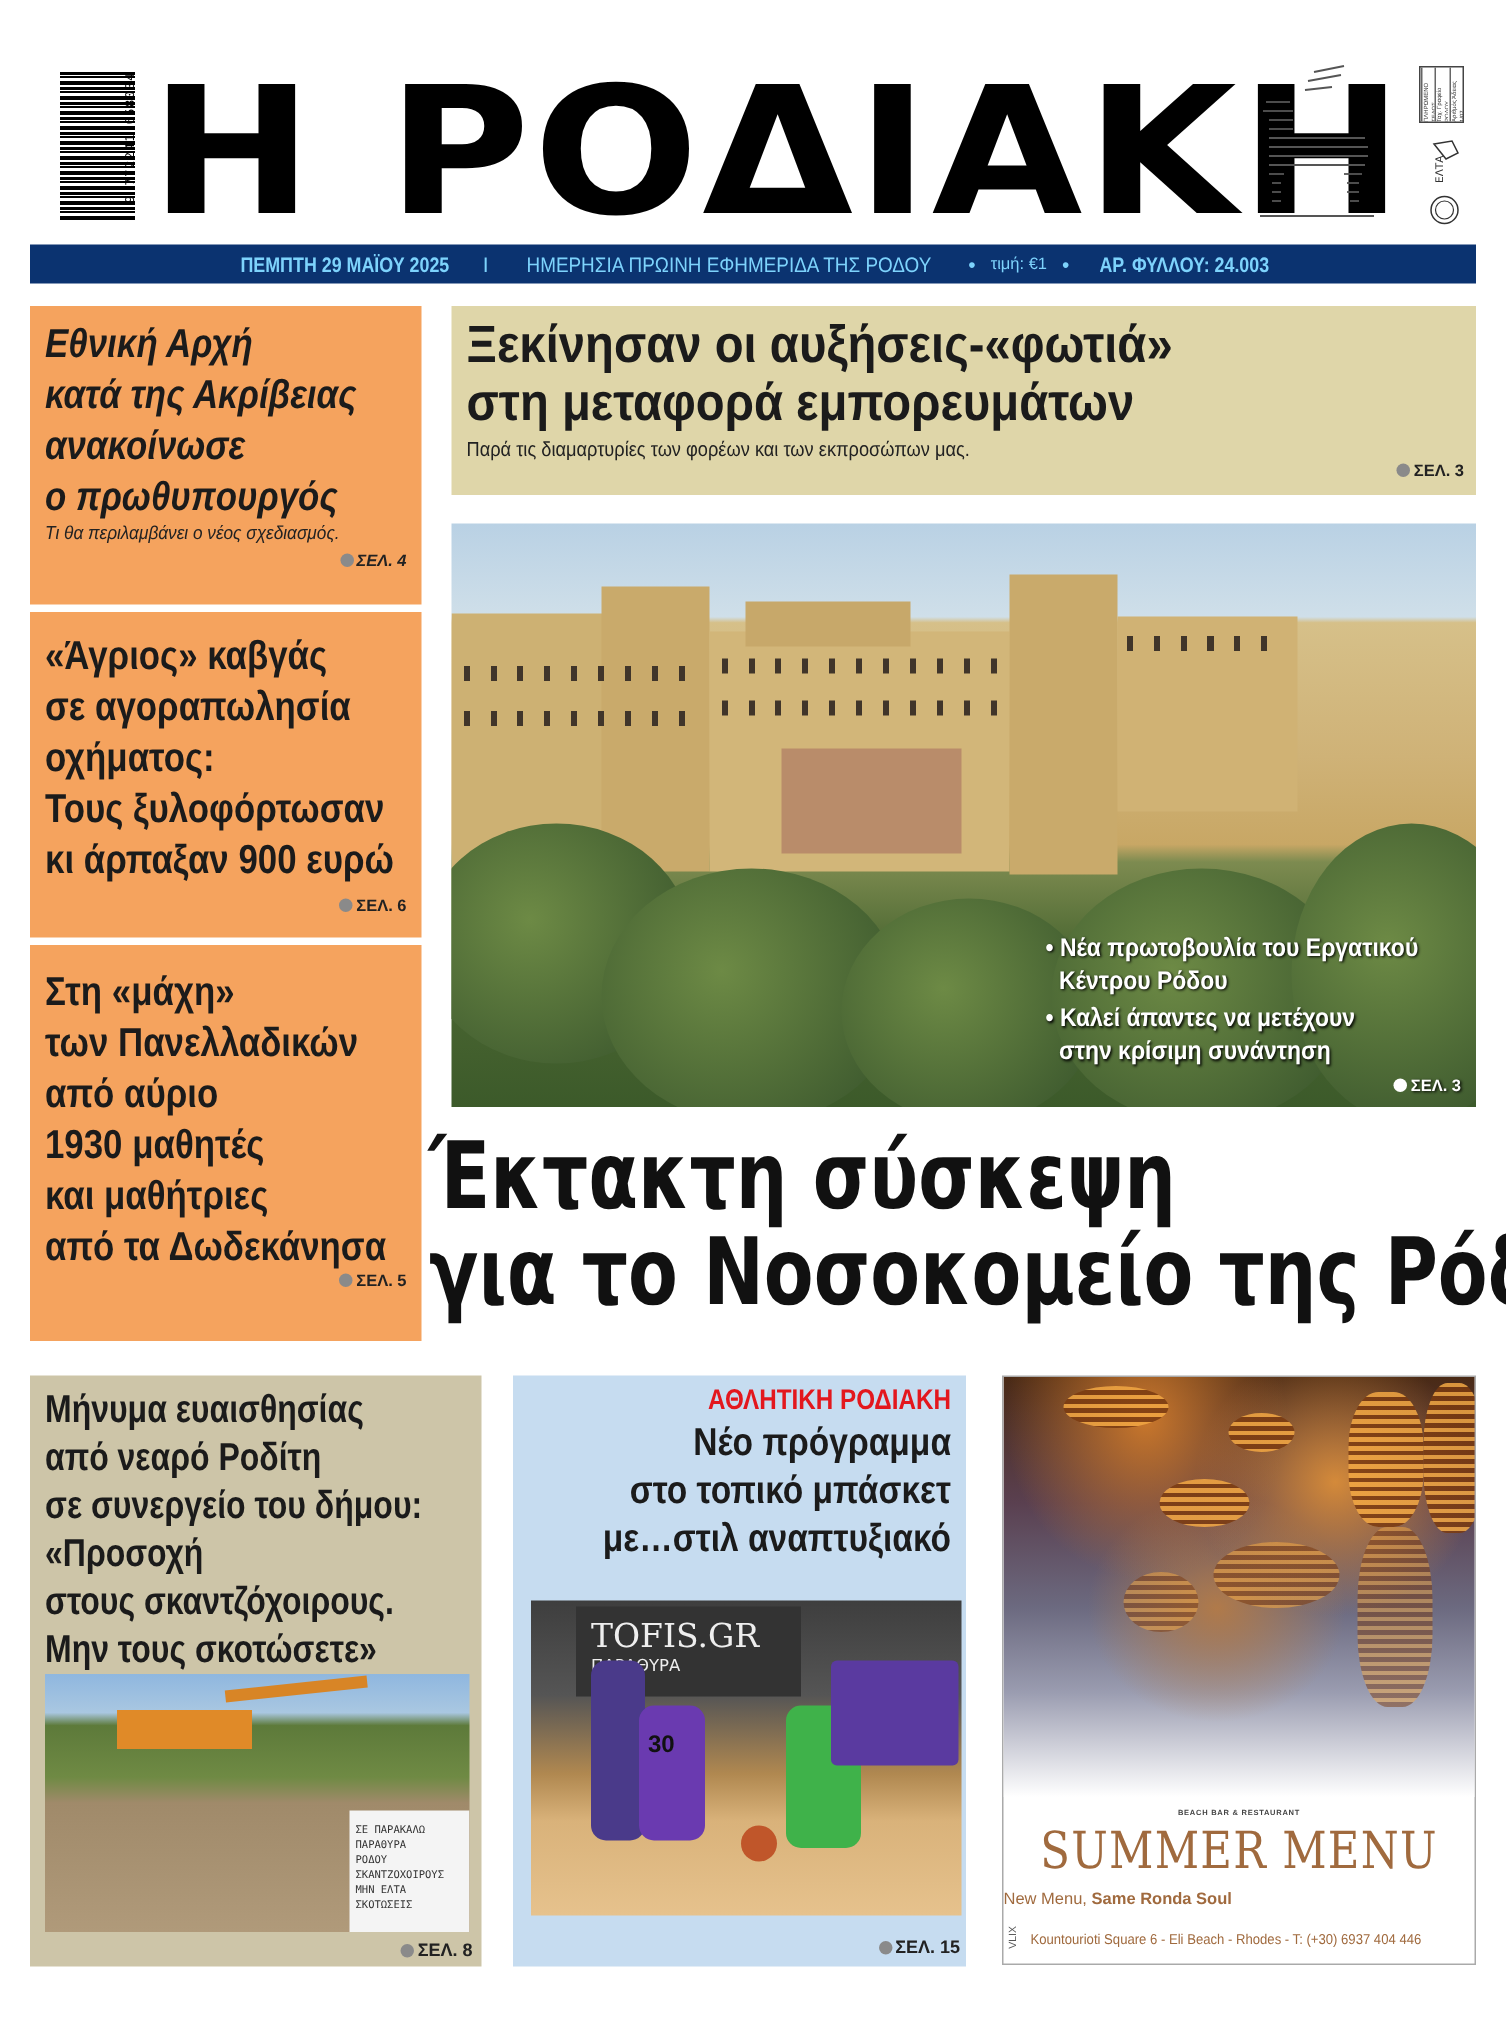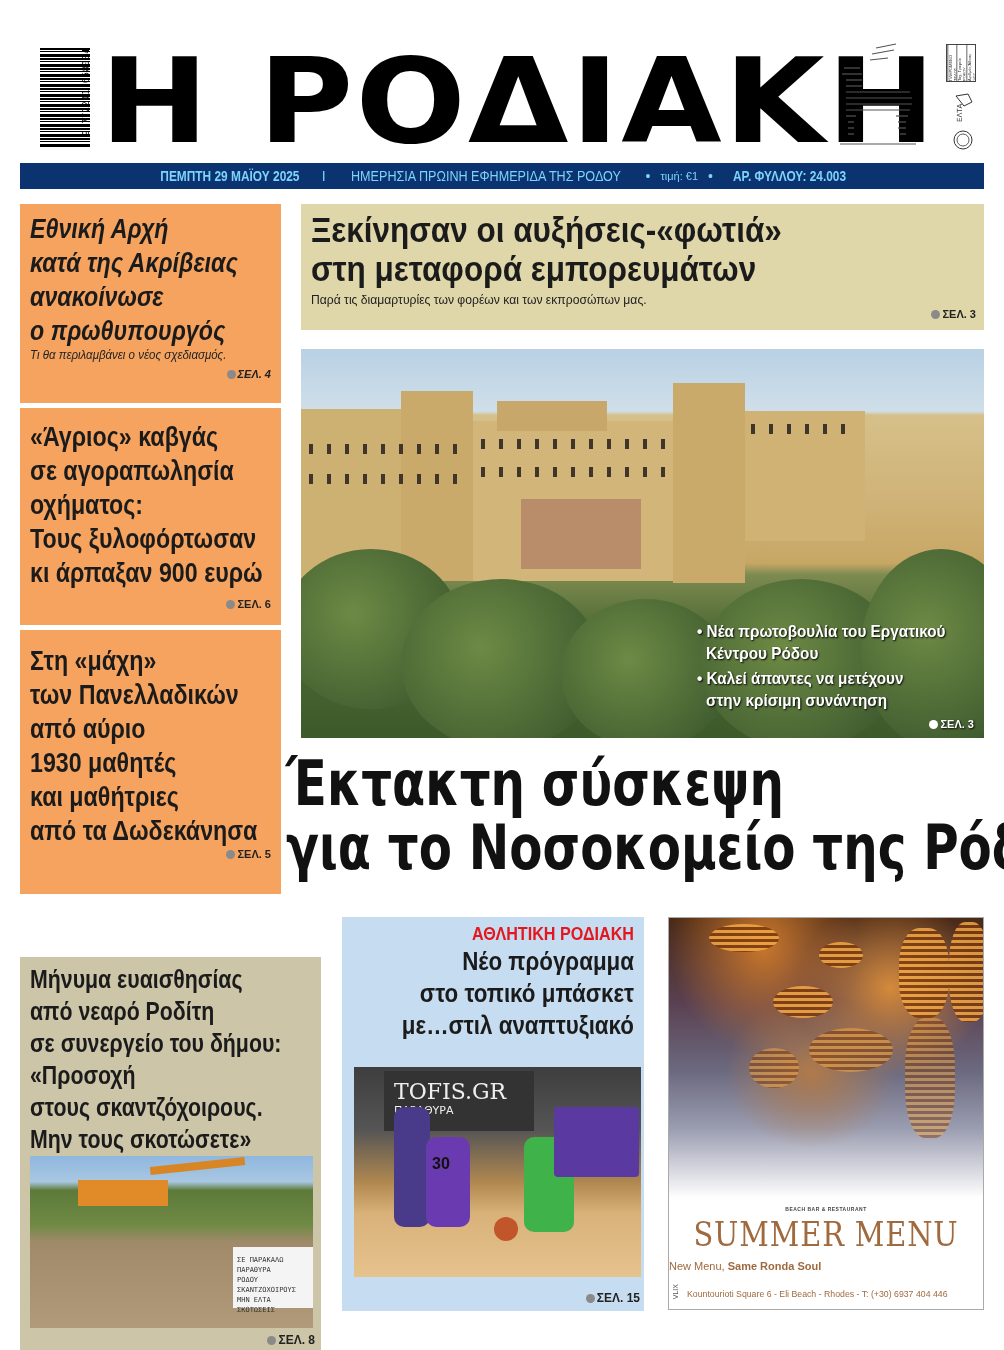--- a/index.html
+++ b/index.html
@@ -42,28 +42,28 @@
   .photo .win { position: absolute; background: repeating-linear-gradient(90deg, #40352a 0 4px, transparent 4px 18px); height: 10px; }
   .photo .tree { position: absolute; border-radius: 50%; background: radial-gradient(circle at 40% 40%, #6d8a45, #34502a); }
   .photo .bullets { position: absolute; left: 396px; top: 272px; color: #fff; font-weight: bold; font-size: 17px; line-height: 22px; text-shadow: 1px 1px 2px #000; transform: scaleX(0.9); transform-origin: left; white-space: nowrap; }
   .photo .bullets .it { margin-bottom: 3px; }
   .photo .pg { position: absolute; right: 10px; bottom: 8px; color: #fff; text-shadow: 1px 1px 2px #000; }
   .photo .pg .dot { background: #fff; }
 
   .mainhead { left: 286px; top: 752px; font-weight: bold; font-size: 62px; line-height: 64px; color: #111; transform: scaleX(0.78); transform-origin: left top; white-space: nowrap; font-family: "DejaVu Sans", sans-serif; }
 
   
-  .bbox { left: 20px; top: 917px; width: 301px; height: 394px; background: #cdc5a8; padding: 6px 10px; margin-top: 40px; }
+  .bbox { left: 20px; top: 917px; width: 301px; height: 394px; background: #cdc5a8; padding: 6px 10px; }
   .bbox .h { font-weight: bold; font-size: 26px; line-height: 32px; color: #1b1b1b; transform: scaleX(0.82); transform-origin: left; white-space: nowrap; }
   .bbox .img { position: absolute; left: 10px; top: 199px; width: 283px; height: 172px; overflow: hidden;
     background: linear-gradient(180deg, #8fb7df 0%, #a9c7e1 15%, #5d7a3a 20%, #6f8a44 40%, #a08a6a 50%, #b09a7a 100%); }
   .bbox .pg { position: absolute; right: 6px; bottom: 4px; font-size: 12px; }
   .excavator { position: absolute; left: 48px; top: 24px; width: 90px; height: 26px; background: #e08a28; }
   .excavator-arm { position: absolute; left: 120px; top: 6px; width: 95px; height: 8px; background: #d88526; transform: rotate(-6deg); }
-  .sign { position: absolute; left: 203px; top: 91px; width: 80px; height: 61px; background: #f4f4f4; font-size: 7px; color: #333; padding: 8px 4px; line-height: 10px; font-family: "DejaVu Sans Mono", monospace; }
+  .sign { position: absolute; left: 203px; top: 91px; width: 80px; height: 81px; background: #f4f4f4; font-size: 7px; color: #333; padding: 8px 4px; line-height: 10px; font-family: "DejaVu Sans Mono", monospace; }
 
   .sbox { left: 342px; top: 917px; width: 302px; height: 394px; background: #c6dcf0; padding: 6px 10px; }
   .sbox .kicker { text-align: right; color: #e3171d; font-weight: bold; font-size: 19px; transform: scaleX(0.85); transform-origin: right; white-space: nowrap; }
   .sbox .h { text-align: right; font-weight: bold; font-size: 26px; line-height: 32px; color: #1b1b1b; transform: scaleX(0.86); transform-origin: right; white-space: nowrap; }
   .sbox .img { position: absolute; left: 12px; top: 150px; width: 287px; height: 210px; overflow: hidden;
     background: linear-gradient(180deg, #3e3e3e 0%, #555 30%, #b08850 55%, #d9b27a 70%, #e6c28d 100%); }
   .sbox .pg { position: absolute; right: 4px; bottom: 6px; font-size: 12px; }
   .banner { position: absolute; left: 30px; top: 4px; width: 150px; height: 60px; background: #333; color: #eee; font-family: "DejaVu Serif", serif; font-size: 22px; padding-left: 10px; padding-top: 8px; }
   .player { position: absolute; border-radius: 10px; }
 

